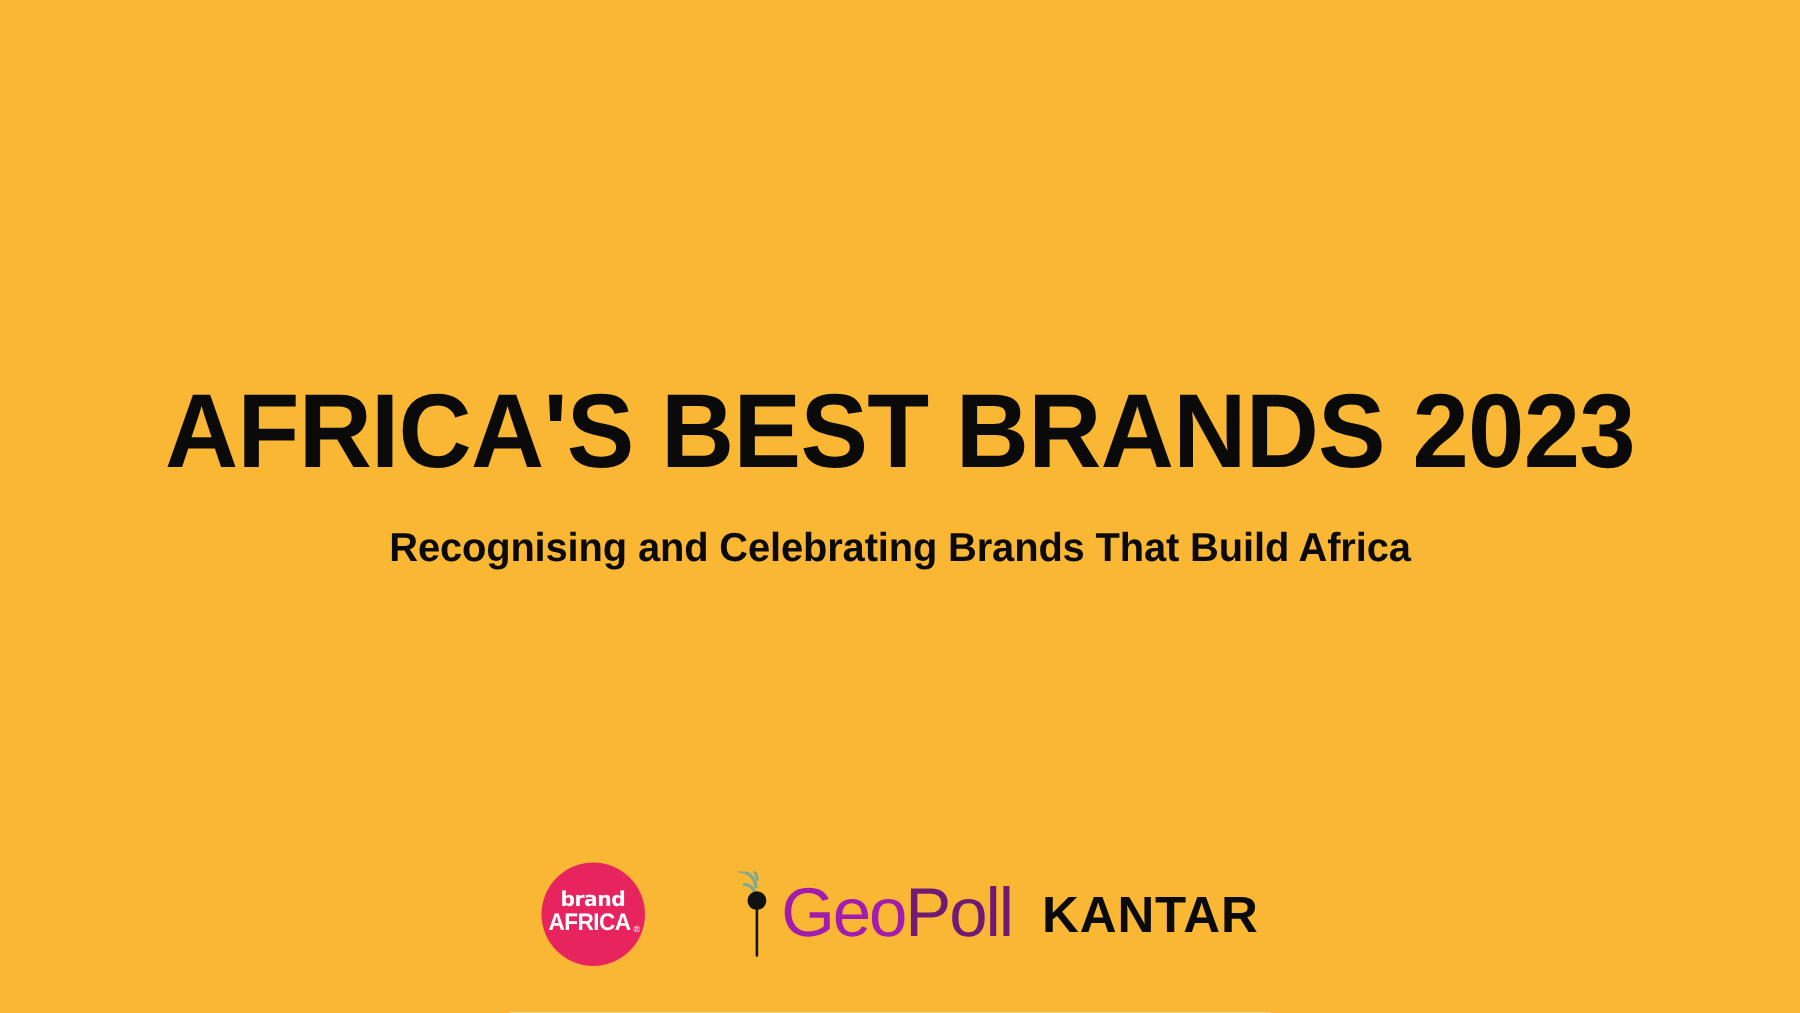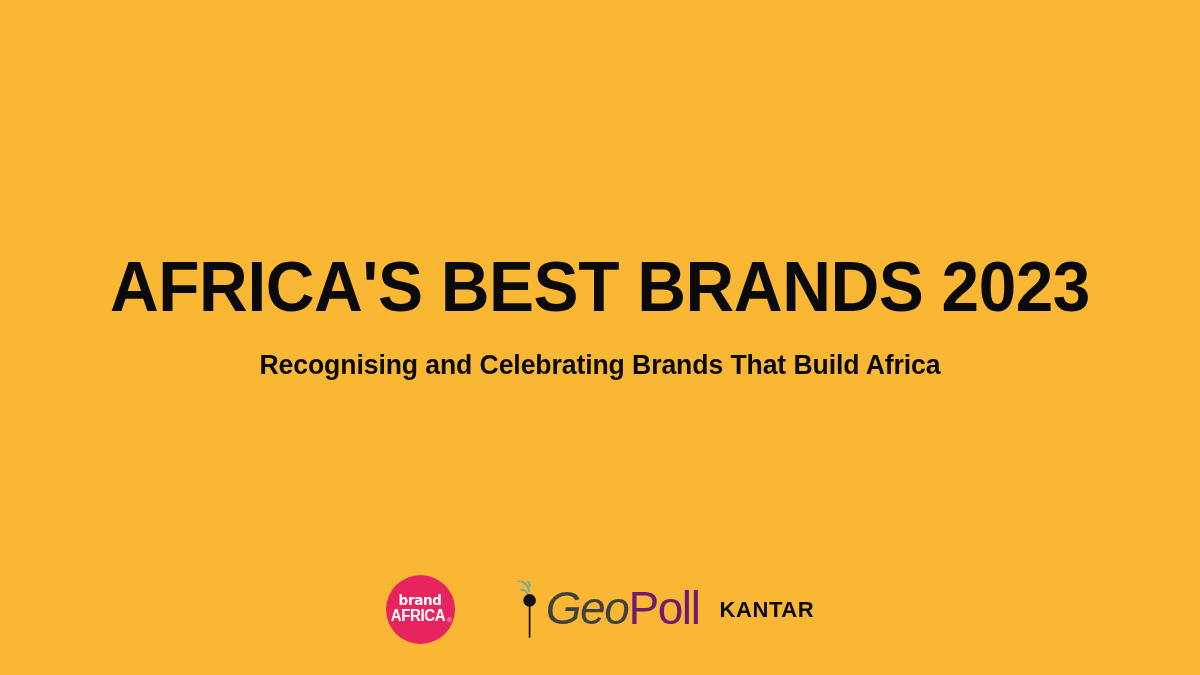--- a/index.html
+++ b/index.html
@@ -137,30 +137,30 @@
   .gp-word {
     font-family: "Liberation Sans", sans-serif;
     font-weight: 400;
     font-size: 46px;
     line-height: 1;
     letter-spacing: -1.4px;
     position: relative;
     bottom: 8px;
     white-space: nowrap;
   }
-  .gp-geo { color: #404040; font-style: italic; }
+  .gp-geo { color: #a21caf; }
   .gp-poll { color: #701a75; }
 
   
   .logo-kantar {
     margin-left: 20px;
     flex: 0 0 auto;
     font-family: "Liberation Sans", sans-serif;
     font-weight: 700;
-    font-size: 22px;
+    font-size: 34px;
     line-height: 1;
     letter-spacing: 0.6px;
     color: #0A0A0A;
     position: relative;
     top: 1px;
     white-space: nowrap;
   }
 </style>
 </head>
 <body>

